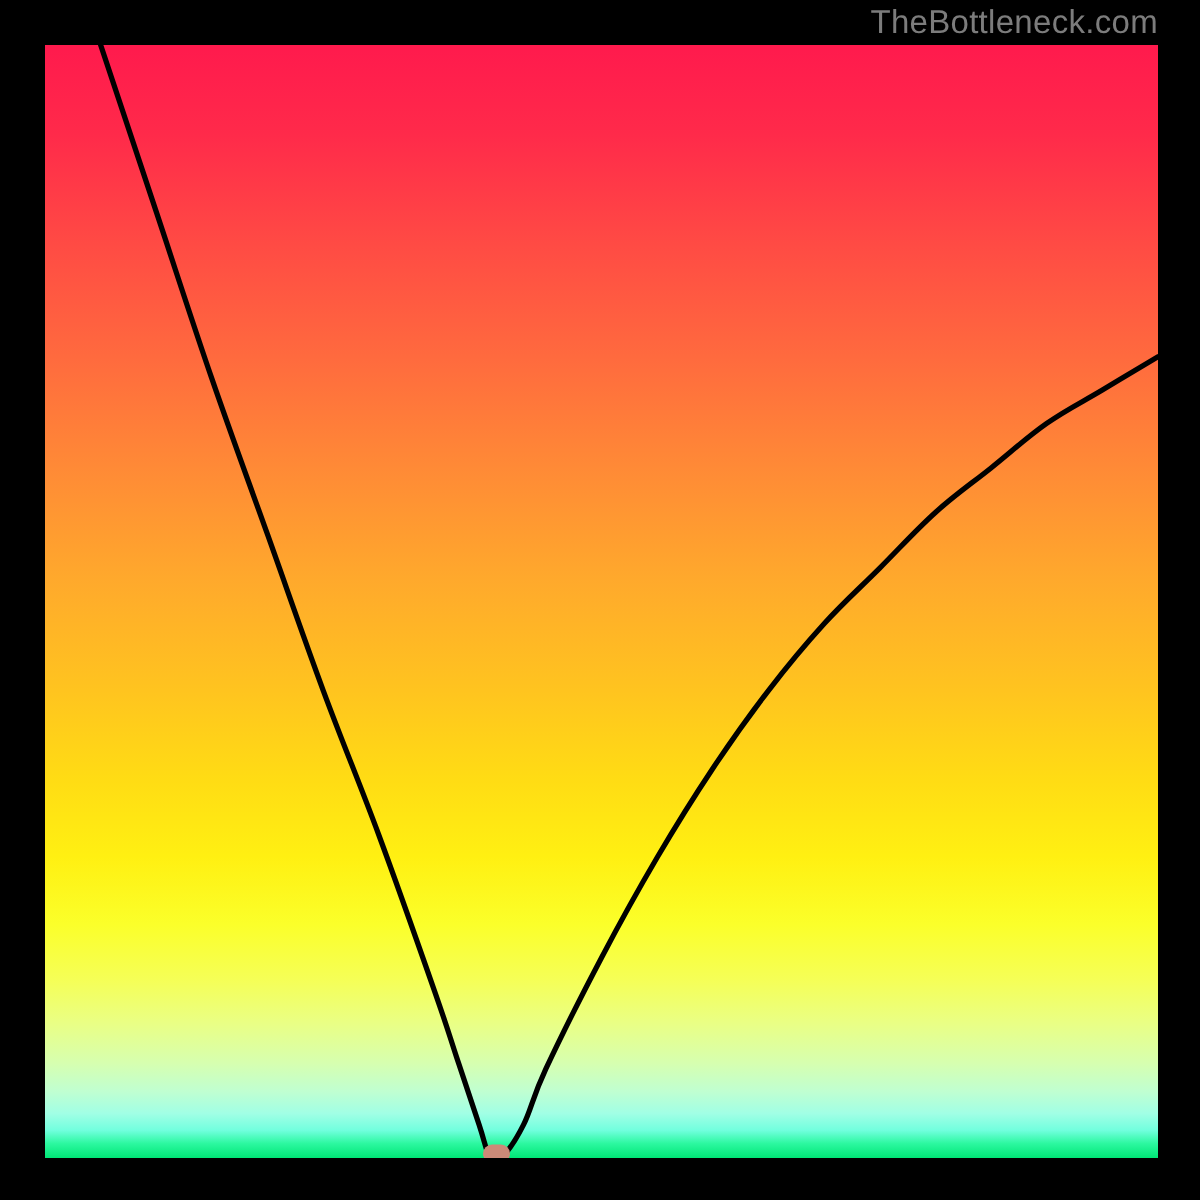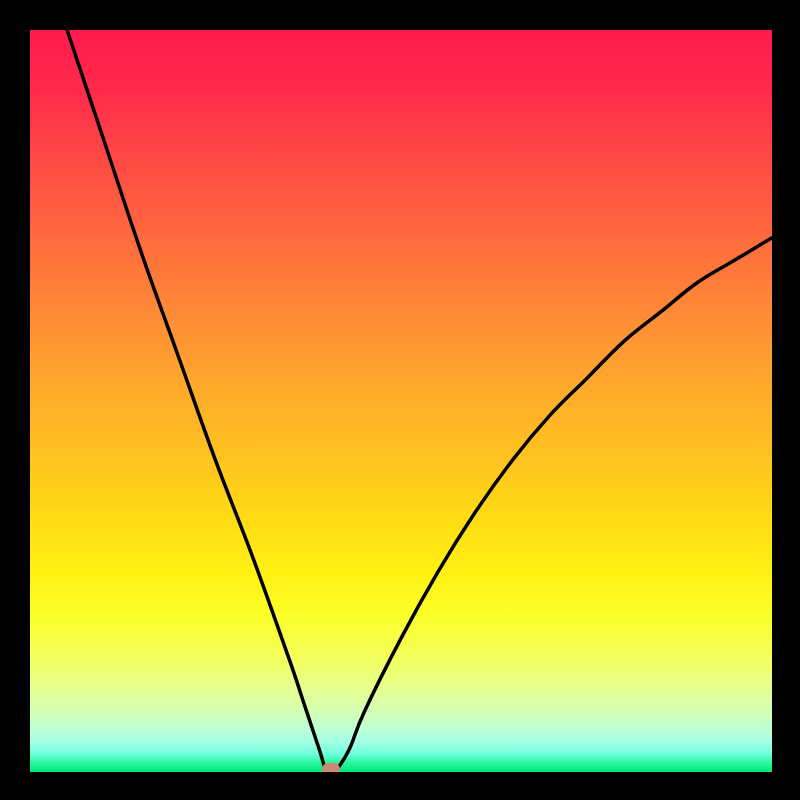--- a/index.html
+++ b/index.html
@@ -72,20 +72,21 @@
     font-size: 22px;
     font-weight: 500;
     letter-spacing: 0.2px;
     user-select: none;
   }
 </style>
 </head>
 <body>
 
 <div class="frame">
+  <div class="watermark">TheBottleneck.com</div>
 
   <div class="plot">
     <div class="gradient"></div>
 
     <svg class="curve" viewBox="0 0 742 742" preserveAspectRatio="none">
       <path id="curve-path" fill="none" stroke="#000000" stroke-width="3.5" stroke-linecap="round" stroke-linejoin="round" d="M 37.1 0 C 43.778 20.034000000000013, 60.84400000000001 71.23200000000006, 74.2 111.30000000000007 C 87.556 151.36800000000008, 97.944 183.86760000000004, 111.3 222.60000000000002 C 124.65599999999999 261.3324, 135.044 289.0832, 148.4 326.47999999999996 C 161.756 363.87679999999995, 172.144 394.2988, 185.5 430.36 C 198.856 466.4212, 209.244 490.75880000000006, 222.6 526.82 C 235.956 562.8812, 250.3508 603.988, 259.7 630.7 C 269.0492 657.412, 269.1976 659.1928, 274.54 675.22 C 279.8824 691.2472, 285.3732 707.7196, 289.38 719.74 C 293.3868 731.7604, 294.1288 737.9932, 296.8 742 C 299.4712 746.0068, 300.2132 746.0068, 304.21999999999997 742 C 308.22679999999997 737.9932, 313.7176 730.4248, 319.06 719.74 C 324.4024 709.0552, 324.55080000000004 702.674, 333.90000000000003 682.64 C 343.24920000000003 662.606, 357.644 633.8164, 371 608.44 C 384.356 583.0636000000001, 394.744 564.3652, 408.1 541.66 C 421.456 518.9548, 431.844 502.334, 445.2 482.3 C 458.556 462.266, 468.944 447.7228, 482.3 430.36 C 495.656 412.9972, 506.044 400.5316, 519.4 385.84000000000003 C 532.756 371.14840000000004, 543.144 362.09599999999995, 556.5 348.73999999999995 C 569.856 335.38399999999996, 580.244 323.66040000000004, 593.6 311.64000000000004 C 606.956 299.61960000000005, 617.3439999999999 292.6448, 630.6999999999999 281.96 C 644.0559999999999 271.2752, 654.4440000000001 261.62919999999997, 667.8000000000001 252.27999999999997 C 681.1560000000001 242.93079999999998, 691.544 238.03360000000004, 704.9 230.02000000000004 C 718.256 222.00640000000004, 735.322 211.7668, 742 207.76"></path>
     </svg>
 
     <div class="marker" id="min-marker" style="left: 300.51px; top: 739px; background: rgb(203, 138, 120);"></div>
   </div>

